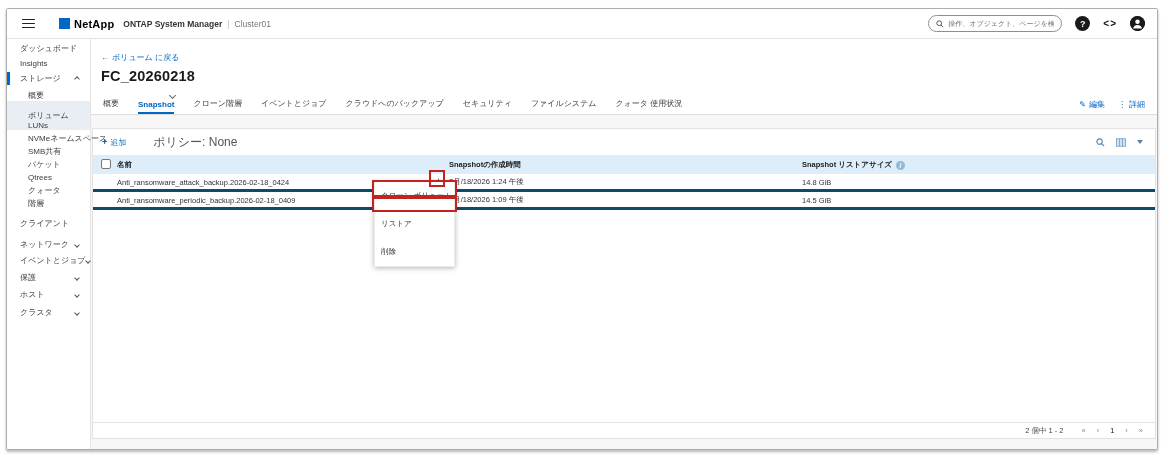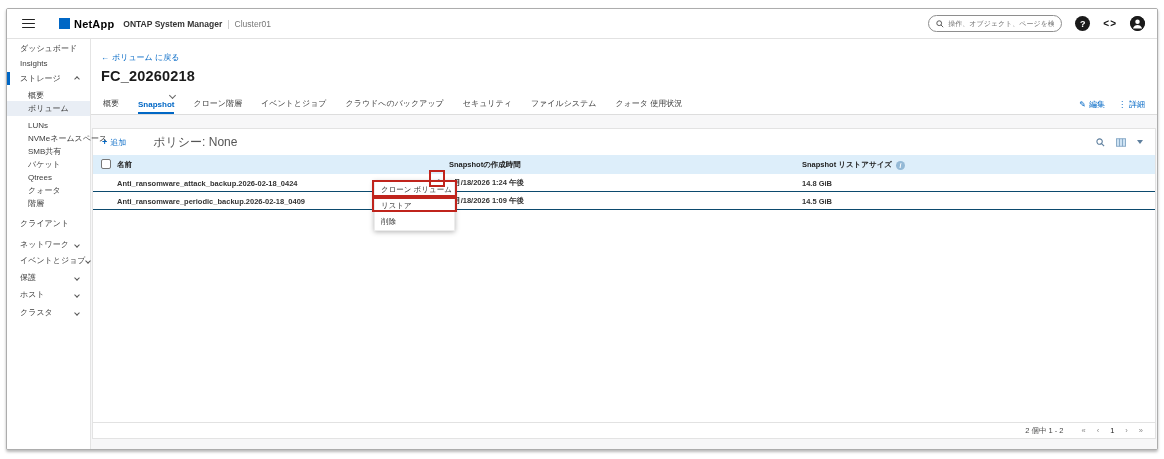--- a/index.html
+++ b/index.html
@@ -81,37 +81,37 @@
 
   .thead { position: absolute; top: 26px; left: 0; right: 0; height: 19px; background: #ddeefa;
            font-size: 7.5px; font-weight: bold; color: #222; }
   .thead .hcell, .trow .cell { position: absolute; top: 50%; transform: translateY(-50%); white-space: nowrap; }
   .checkbox { position: absolute; left: 8px; top: 4px; width: 10px; height: 10px; background: #fff;
               border: 1px solid #777; border-radius: 2px; cursor: pointer; }
   .col1 { left: 24px; } .col2 { left: 356px; } .col3 { left: 709px; }
   .info-icon { display: inline-block; width: 9px; height: 9px; border-radius: 50%; background: #94b9d6;
                color: #fff; font-size: 6.5px; font-weight: bold; font-style: italic; text-align: center;
                line-height: 9px; margin-left: 4px; vertical-align: -1px; }
-  .trow { position: absolute; left: 0; right: 0; height: 18px; border-bottom: 1px solid #0c4a6e;
-          font-size: 7.5px; color: #333; background: #fff; font-weight: bold; }
+  .trow { position: absolute; left: 0; right: 0; height: 18px; border-bottom: 3px solid #0c4a6e;
+          font-size: 7.5px; color: #333; background: #fff; }
   .trow1 { top: 45px; } .trow2 { top: 63px; }
   .kebab { position: absolute; left: 341px; top: 50%; transform: translateY(-50%);
            color: #555; font-size: 9px; cursor: pointer; line-height: 1; }
 
   .tfoot { position: absolute; left: 0; right: 0; bottom: 0; height: 16px; border-top: 1px solid #e2e2e2;
            display: flex; align-items: center; justify-content: flex-end; gap: 18px;
            padding-right: 12px; font-size: 7.5px; color: #444; background: #fff; }
   .pager { display: flex; align-items: center; gap: 11px; color: #8a8a8a; }
   .pager .pg { cursor: pointer; }
   .pager .current { color: #222; }
 
   
   .popup { position: absolute; left: 367px; top: 172px; width: 81px; background: #fff;
            border: 1px solid #ececec; box-shadow: 0 1px 5px rgba(0,0,0,.3); z-index: 40; }
-  .popup .mi { height: 16px; display: flex; align-items: center; padding-left: 6px;
+  .popup .mi { height: 28px; display: flex; align-items: center; padding-left: 6px;
                font-size: 7.5px; color: #333; cursor: pointer; white-space: nowrap; }
   .anno { position: absolute; border: 2px solid #c0241c; z-index: 60; pointer-events: none; }
   .annoA { left: 422px; top: 161px; width: 16px; height: 17px; }
   .annoB { left: 365px; top: 171px; width: 85px; height: 17px; }
   .annoC { left: 365px; top: 188px; width: 85px; height: 15px; }
 </style>
 </head>
 <body>
 
 <div class="window">
@@ -157,21 +157,21 @@
         <span>Insights</span>
       </div>
     <div class="storage-bar"></div>
     <div class="snav l1" style="top:33px">
         <span>ストレージ</span>
         <span class="chev up"></span>
       </div>
     <div class="snav l2" style="top:50px">
         <span>概要</span>
       </div>
-    <div class="snav l2 sel" style="top:62px;height:15px">
+    <div class="snav l2 sel" style="top:62px;height:29px">
         <span>ボリューム</span>
       </div>
     <div class="snav l2" style="top:80px">
         <span>LUNs</span>
       </div>
     <div class="snav l2" style="top:93px">
         <span>NVMeネームスペース</span>
       </div>
     <div class="snav l2" style="top:106px">
         <span>SMB共有</span>

